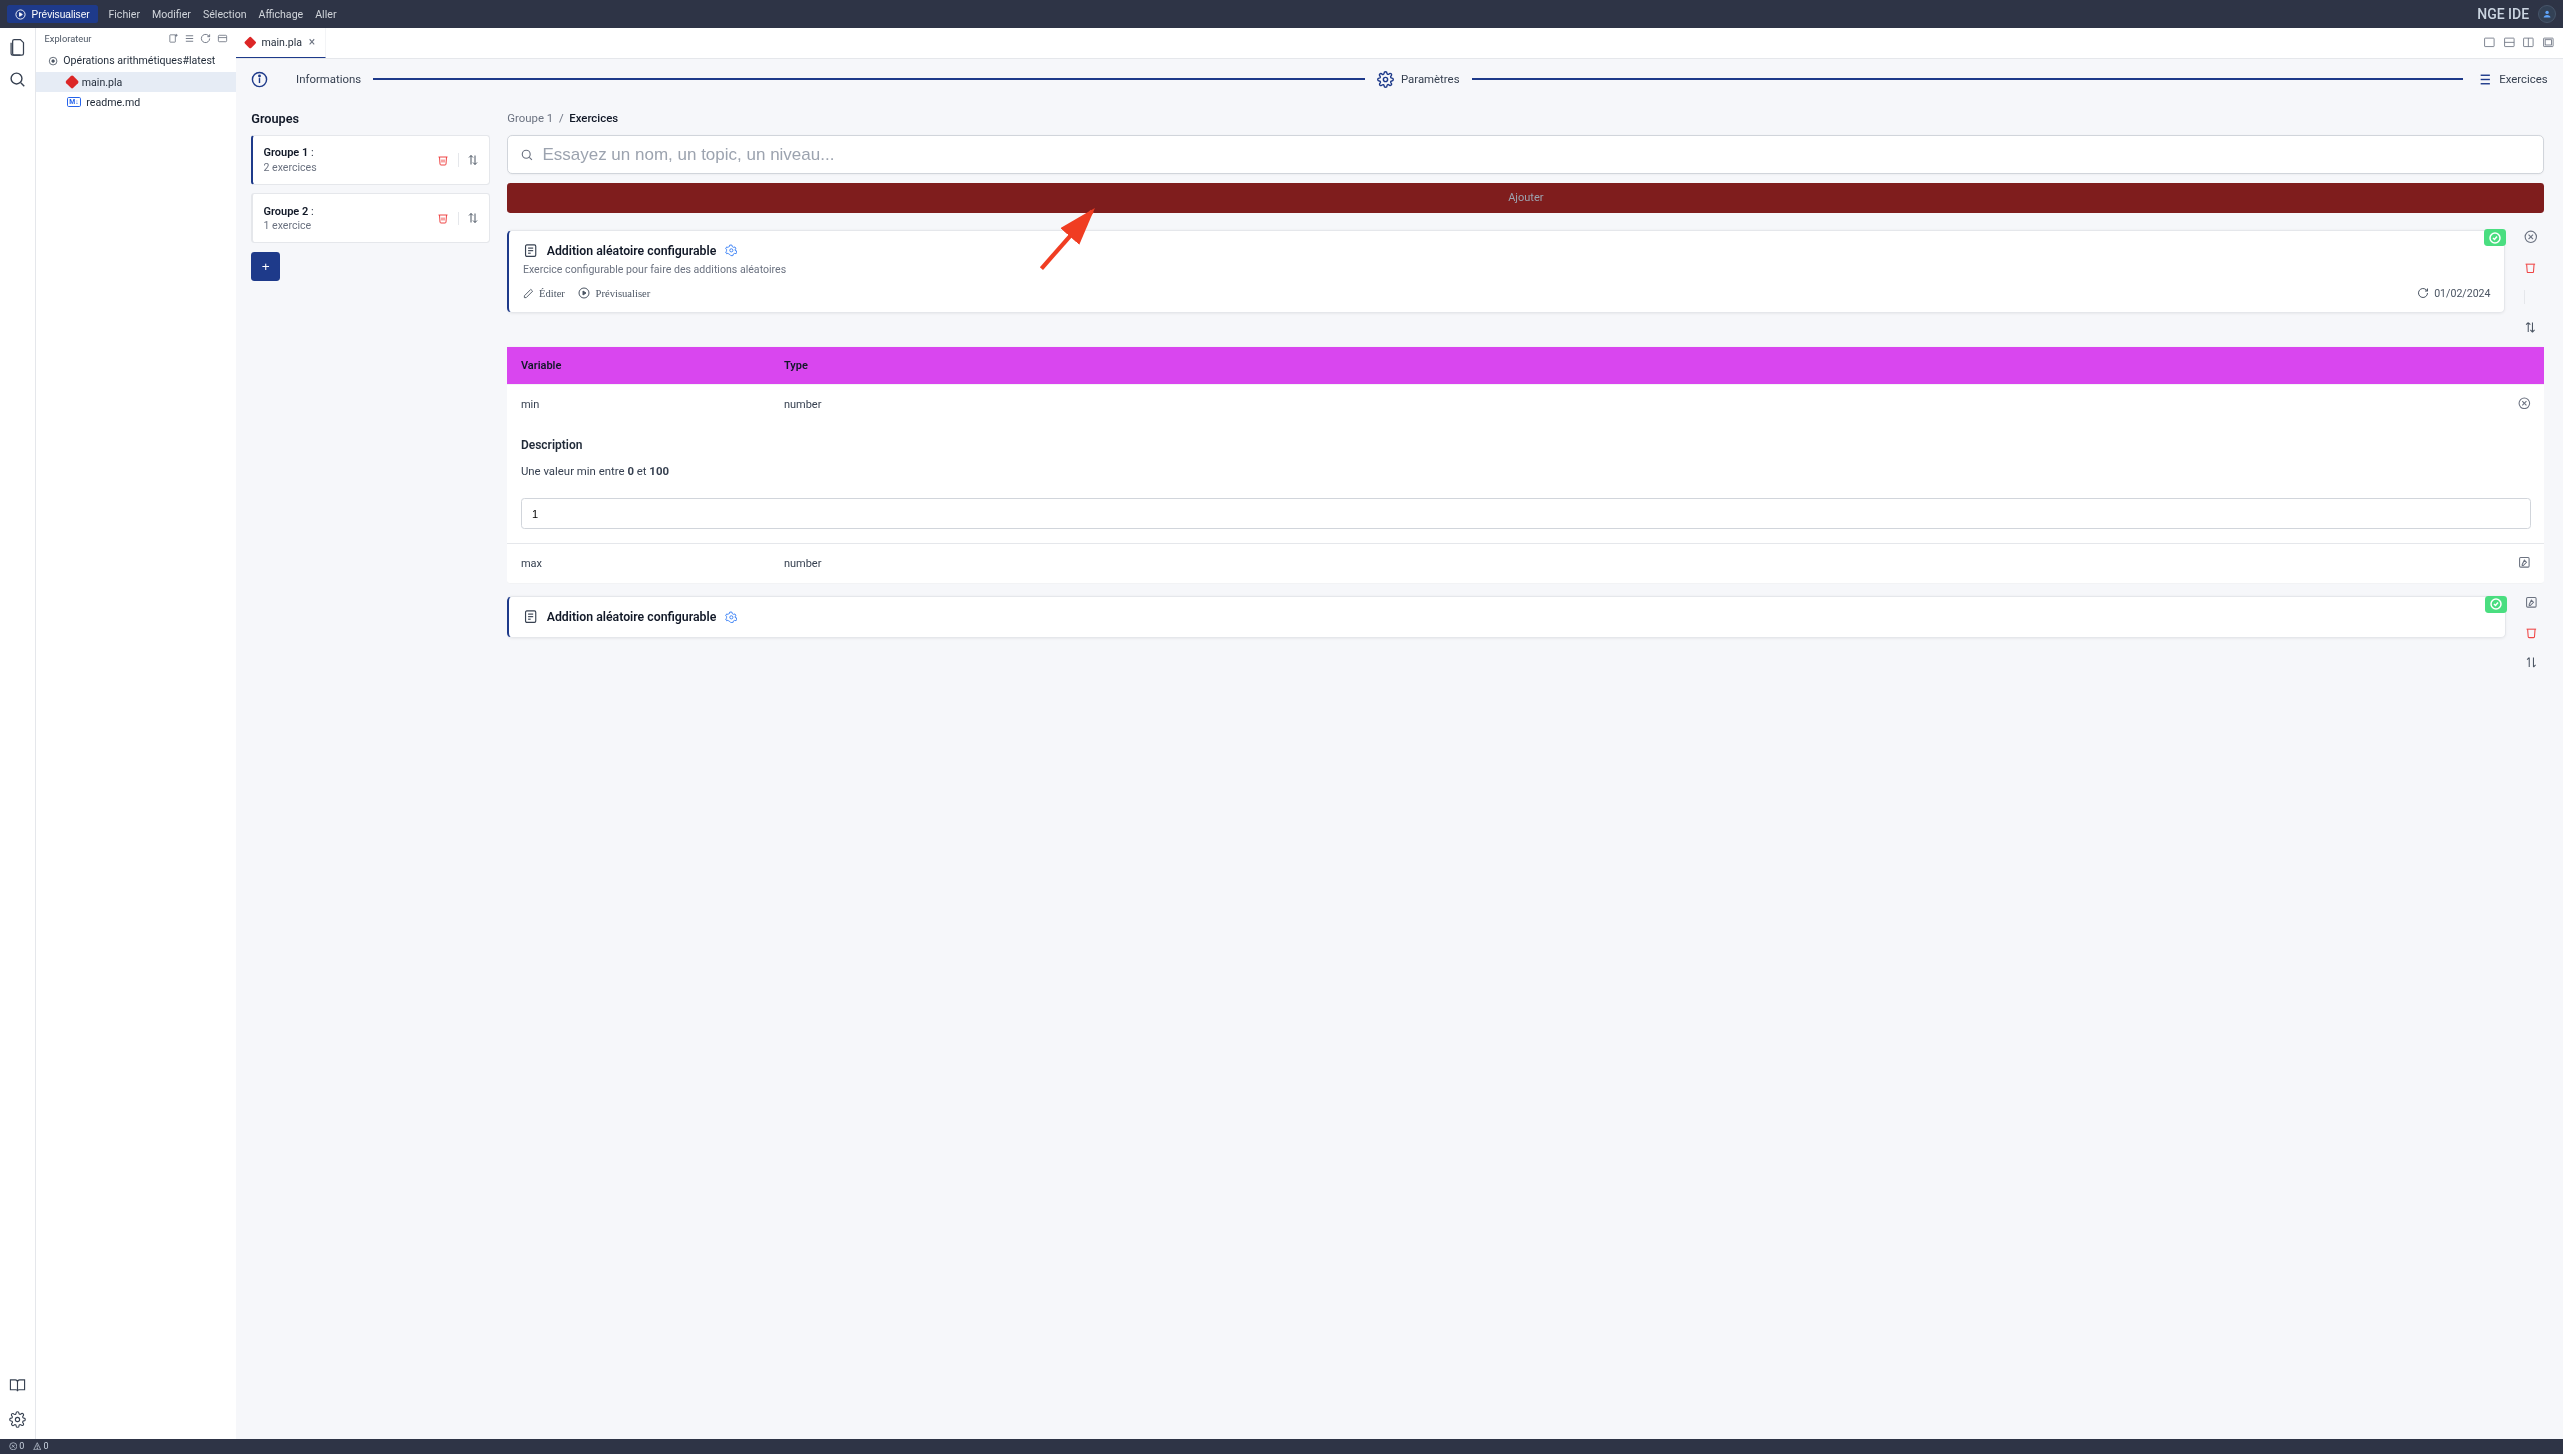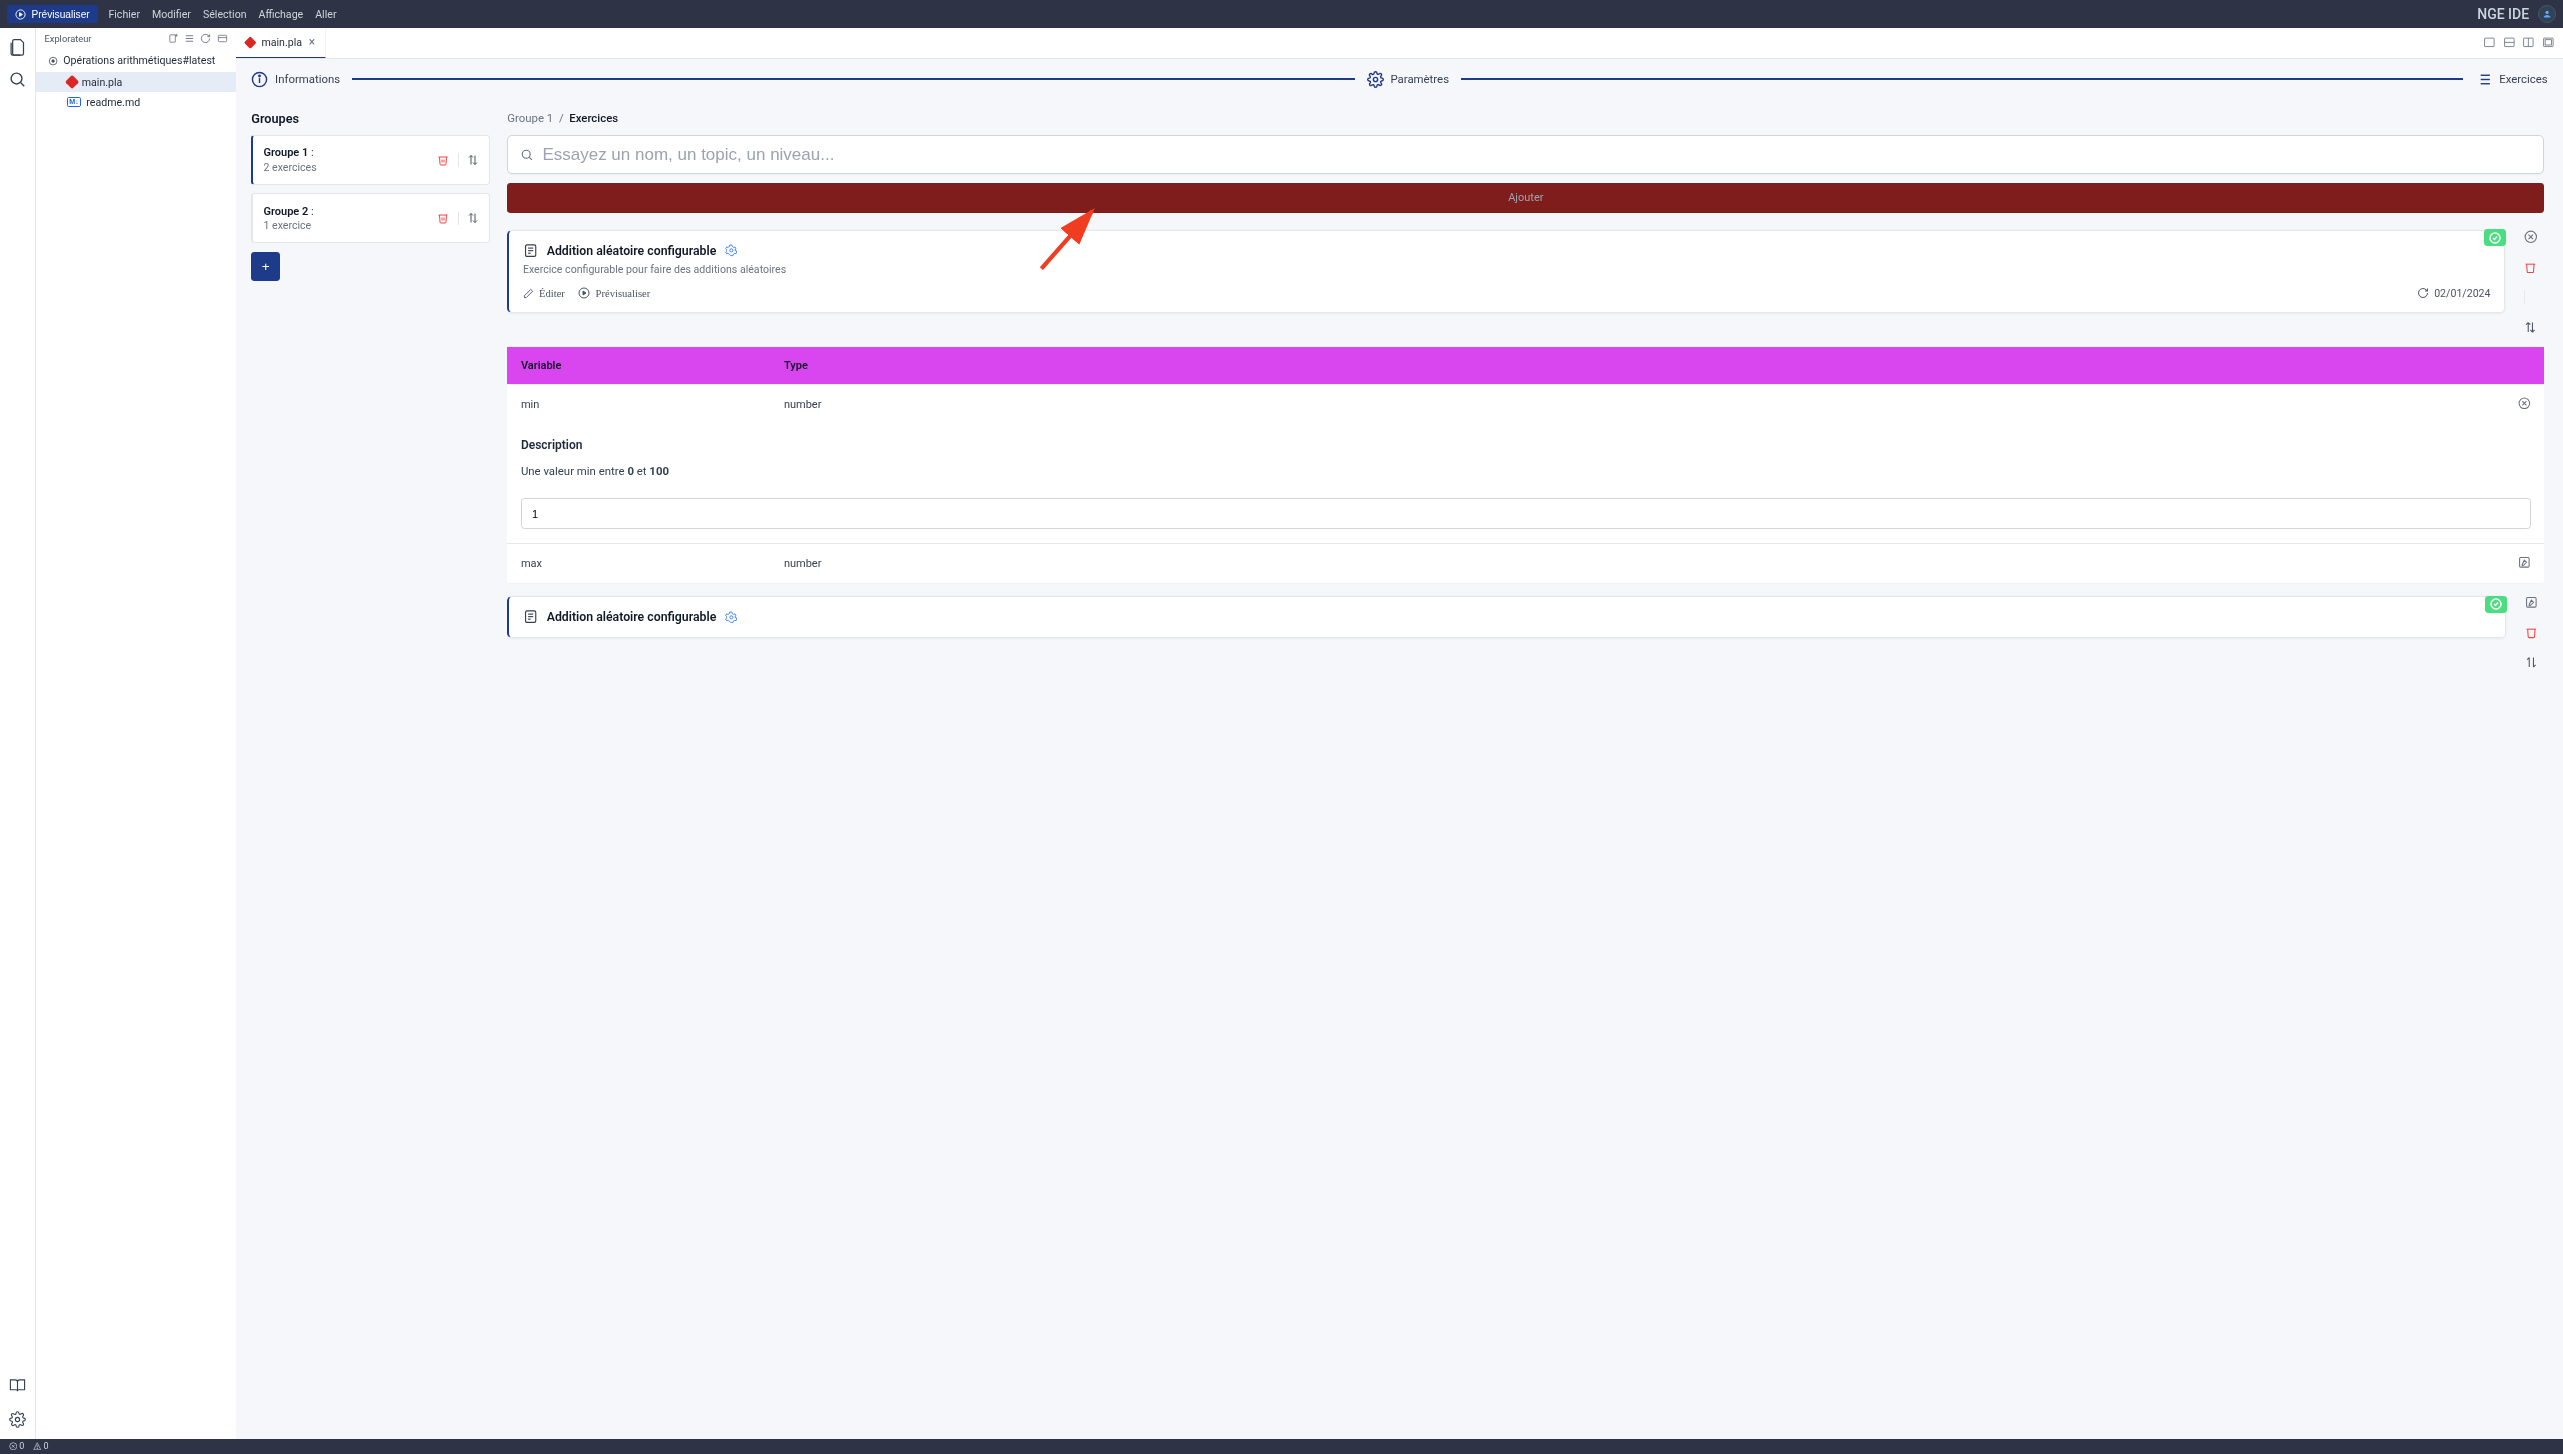--- a/index.html
+++ b/index.html
@@ -241,21 +241,21 @@
     </div>
 
     <div style="padding: 12px 15.3px 0 15.3px;">
       <div class="content-nav">
         <div class="nav-item secondary">
           <svg width="17" height="17" viewBox="0 0 24 24" fill="none" stroke="#1e3a8a" stroke-width="2">
               <circle cx="12" cy="12" r="10"></circle>
               <line x1="12" y1="10" x2="12" y2="17"></line>
               <circle cx="12" cy="7" r="1" fill="#1e3a8a"></circle>
             </svg>
-          <span style="color:#374151;">Informations</span>
+          <span style="color:#374151;margin-left:21px;">Informations</span>
         </div>
         <div class="nav-divider"></div>
         <div class="nav-item">
           <svg width="17" height="17" viewBox="0 0 24 24" fill="none" stroke="#1e3a8a" stroke-width="2">
               <circle cx="12" cy="12" r="3"></circle>
               <path d="M19.4 15a1.7 1.7 0 0 0 .3 1.8l.1.1a2 2 0 1 1-2.8 2.8l-.1-.1a1.7 1.7 0 0 0-1.8-.3 1.7 1.7 0 0 0-1 1.5V21a2 2 0 1 1-4 0v-.1a1.7 1.7 0 0 0-1-1.5 1.7 1.7 0 0 0-1.8.3l-.1.1a2 2 0 1 1-2.8-2.8l.1-.1a1.7 1.7 0 0 0 .3-1.8 1.7 1.7 0 0 0-1.5-1H3a2 2 0 1 1 0-4h.1a1.7 1.7 0 0 0 1.5-1 1.7 1.7 0 0 0-.3-1.8l-.1-.1a2 2 0 1 1 2.8-2.8l.1.1a1.7 1.7 0 0 0 1.8.3h.1a1.7 1.7 0 0 0 1-1.5V3a2 2 0 1 1 4 0v.1a1.7 1.7 0 0 0 1 1.5h.1a1.7 1.7 0 0 0 1.8-.3l.1-.1a2 2 0 1 1 2.8 2.8l-.1.1a1.7 1.7 0 0 0-.3 1.8v.1a1.7 1.7 0 0 0 1.5 1H21a2 2 0 1 1 0 4h-.1a1.7 1.7 0 0 0-1.5 1z"></path>
             </svg>
           <span style="color:#374151;">Paramètres</span>
         </div>
         <div class="nav-divider"></div>
@@ -365,21 +365,21 @@
                         <circle cx="12" cy="12" r="10"></circle>
                         <polygon points="10 8 16 12 10 16" fill="currentColor"></polygon>
                       </svg>
                     <span>Prévisualiser</span>
                   </div>
                   <div class="exercise-date">
                     <svg width="12" height="12" viewBox="0 0 24 24" fill="none" stroke="currentColor" stroke-width="2">
                         <path d="M21 12a9 9 0 1 1-3-6.7L21 8"></path>
                         <path d="M21 3v5h-5"></path>
                       </svg>
-                    <span>02/01/2024</span>
+                    <span>01/02/2024</span>
                   </div>
                 </div>
               </div>
             </div>
           </div>
           <div class="exercise-outer-side">
             <svg width="13.6" height="13.6" viewBox="0 0 24 24" fill="none" stroke="#6b7280" stroke-width="2">
                 <circle cx="12" cy="12" r="10"></circle>
                 <line x1="8" y1="8" x2="16" y2="16"></line>
                 <line x1="16" y1="8" x2="8" y2="16"></line>

